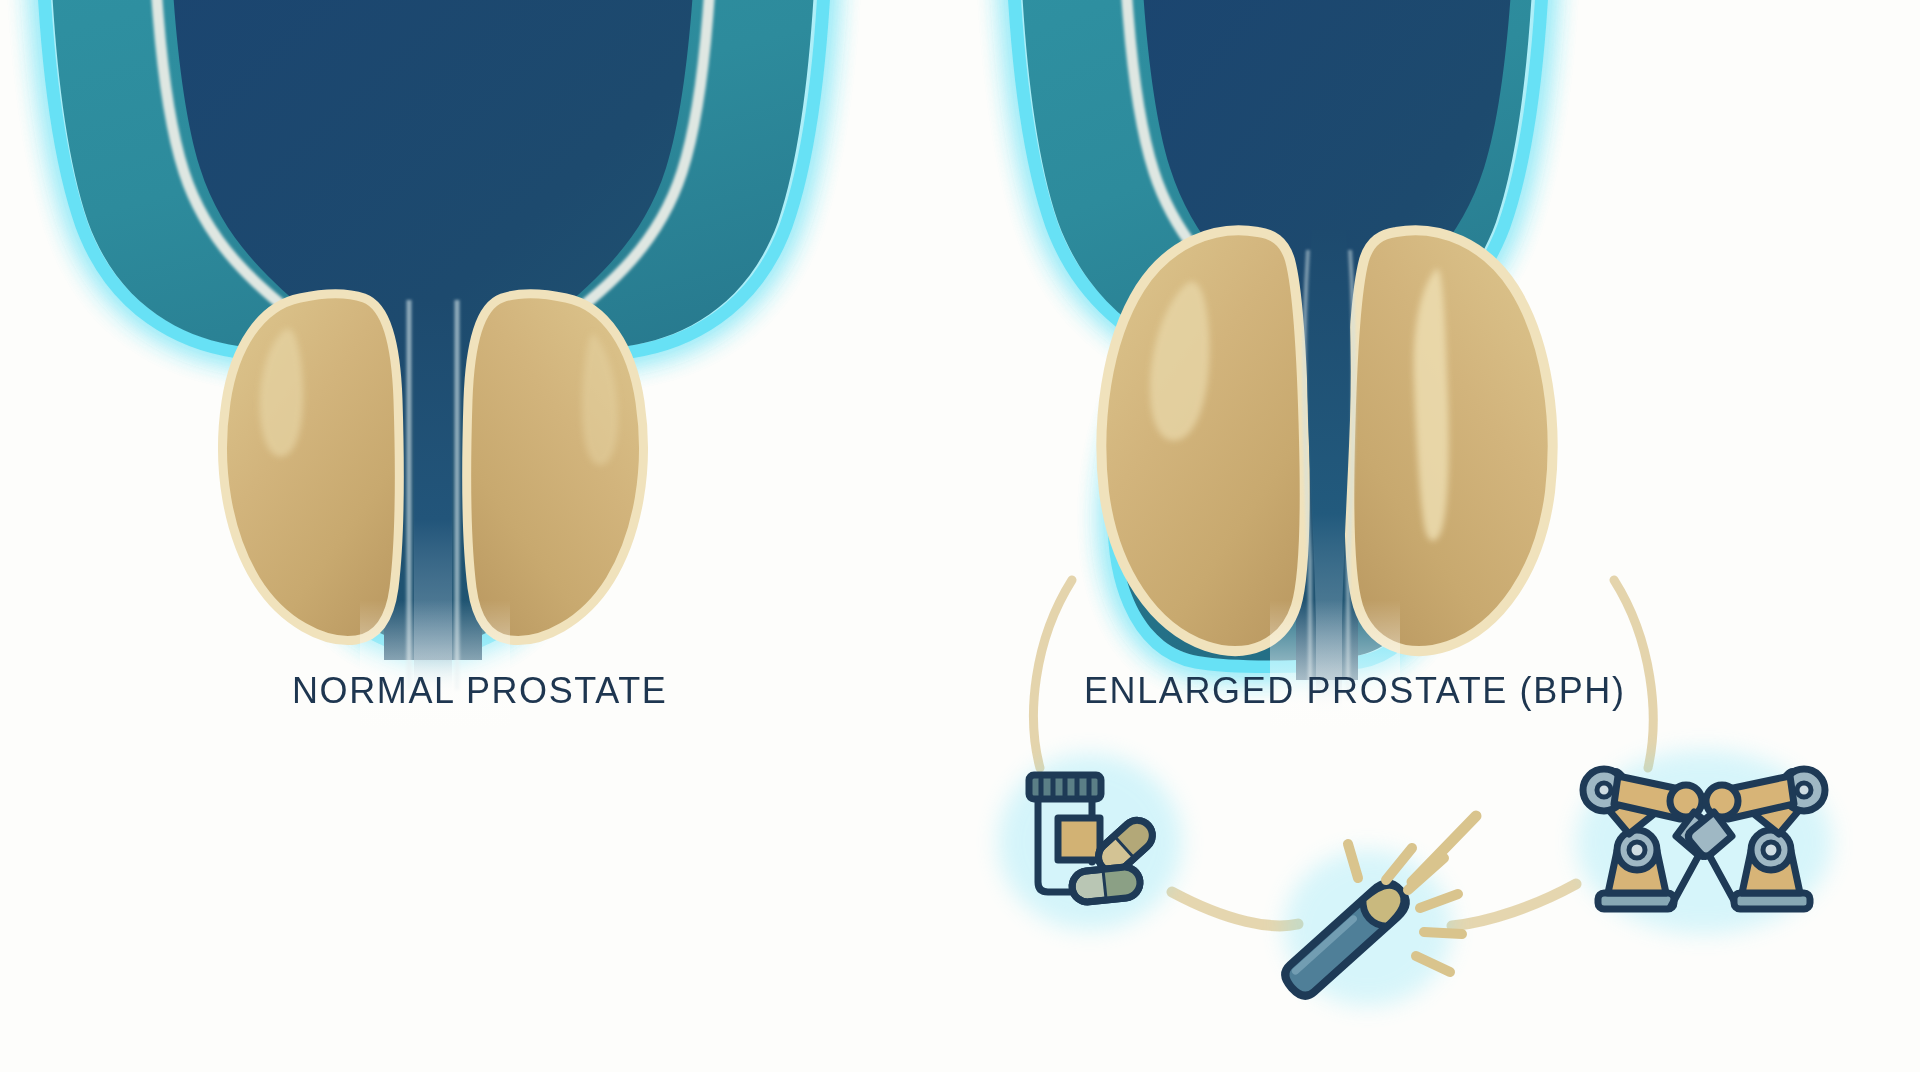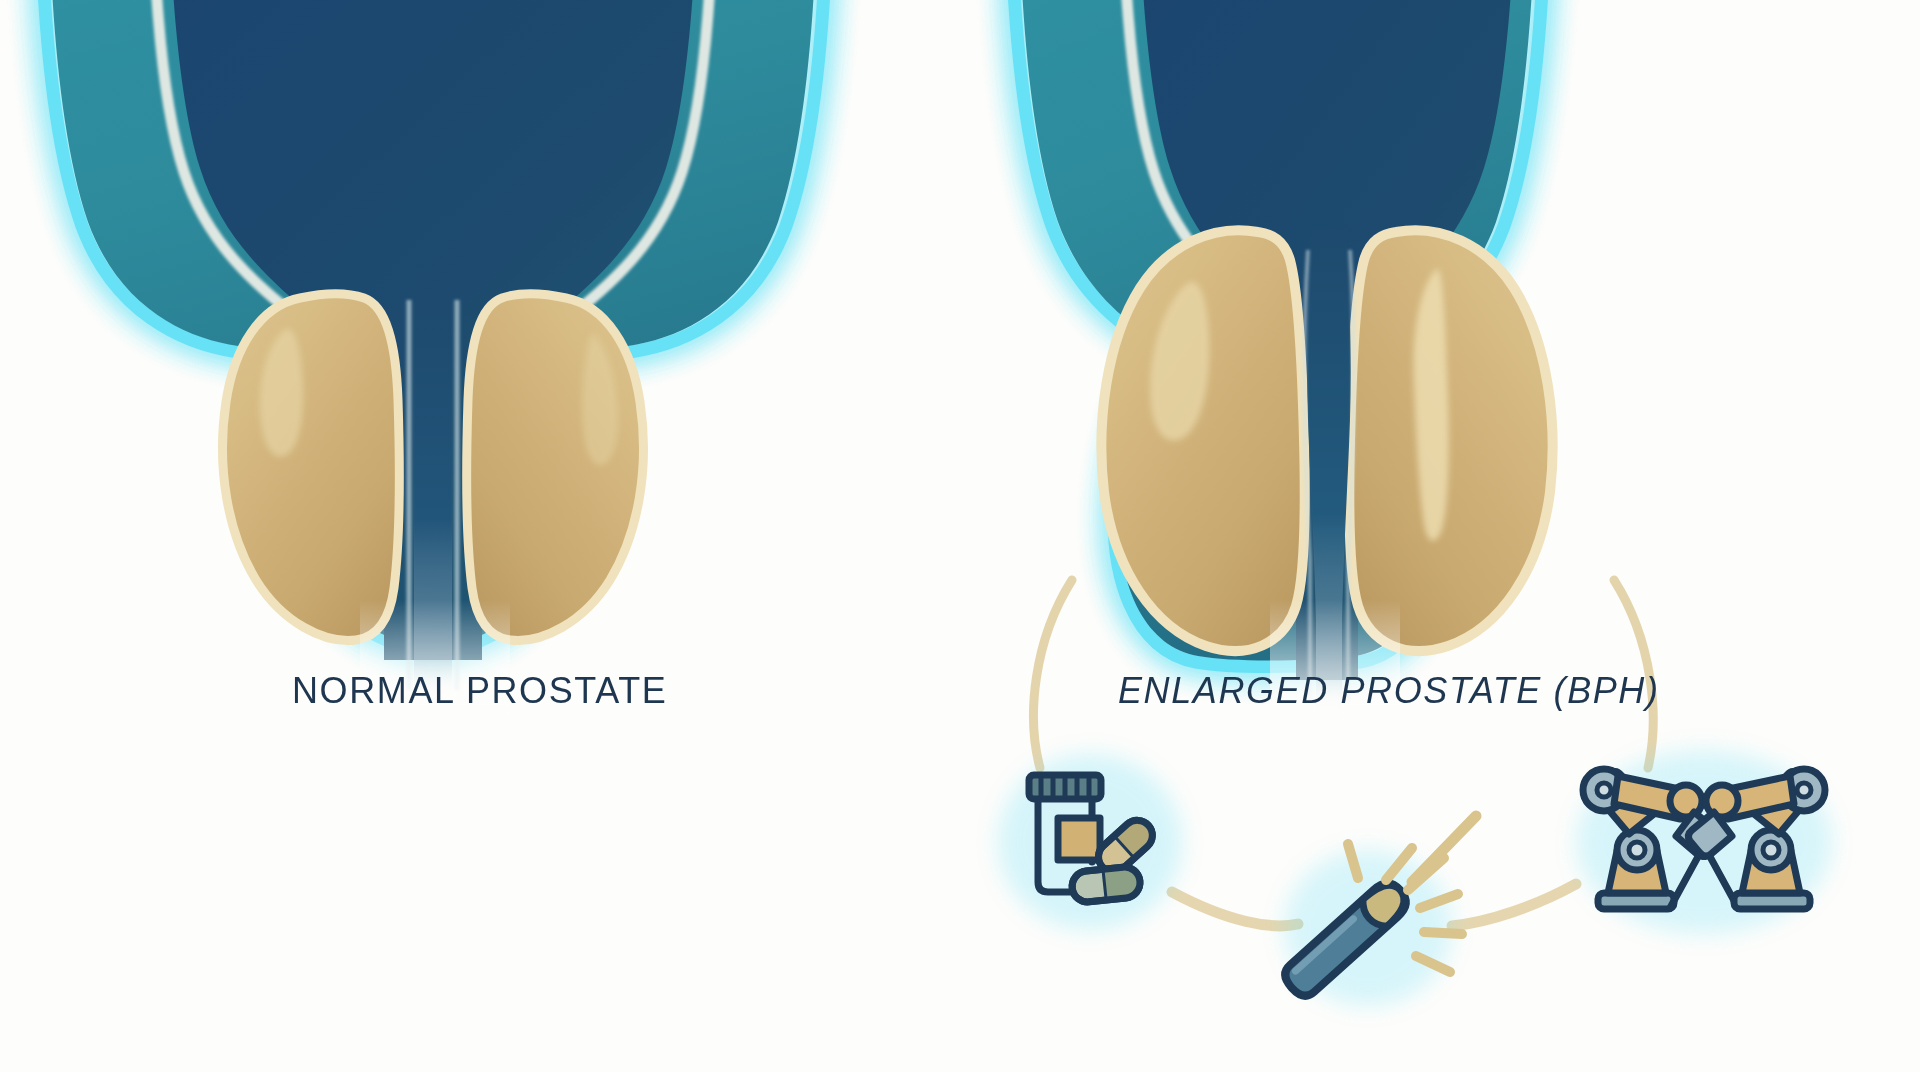--- a/index.html
+++ b/index.html
@@ -15,21 +15,21 @@
   .label{
     position:absolute;
     color:#1e3650;
     font-size:36px;
     letter-spacing:1.6px;
     font-weight:400;
     white-space:nowrap;
     font-family:"Liberation Sans","DejaVu Sans",sans-serif;
   }
   #label-normal{left:292px;top:670px;}
-  #label-bph{left:1118px;top:670px;font-style:italic;}
+  #label-bph{left:1084px;top:670px;}
 </style>
 </head>
 <body>
 
 <div id="stage">
 
   <svg class="layer" viewBox="0 0 1920 1072" xmlns="http://www.w3.org/2000/svg">
     <defs>
 
       <filter id="glowBig" x="-60%" y="-60%" width="220%" height="220%">

